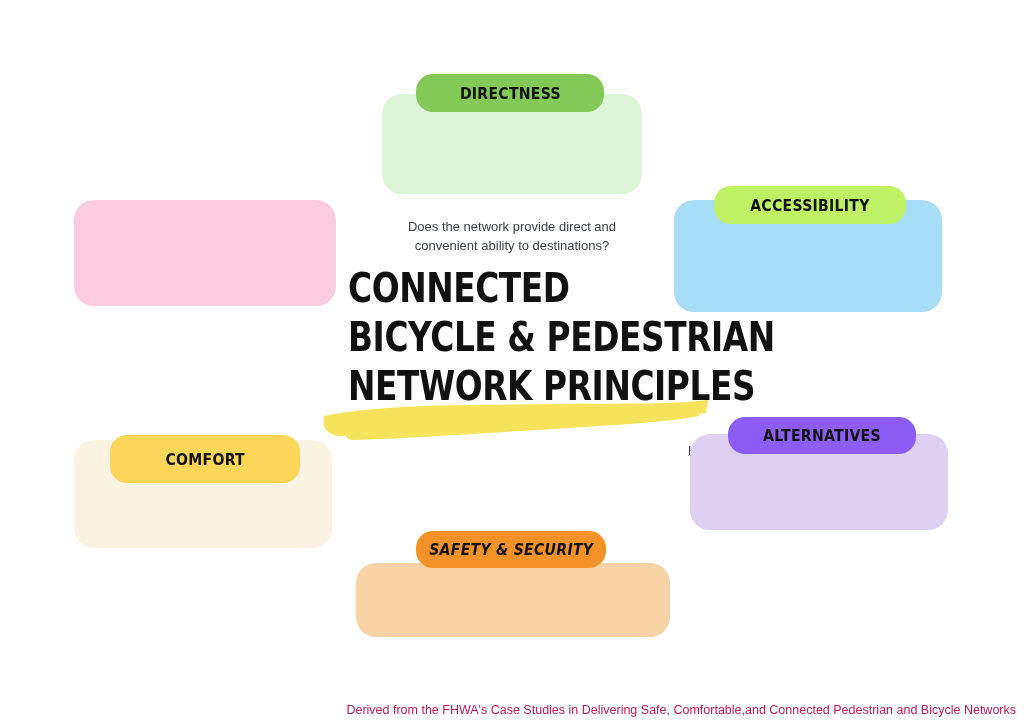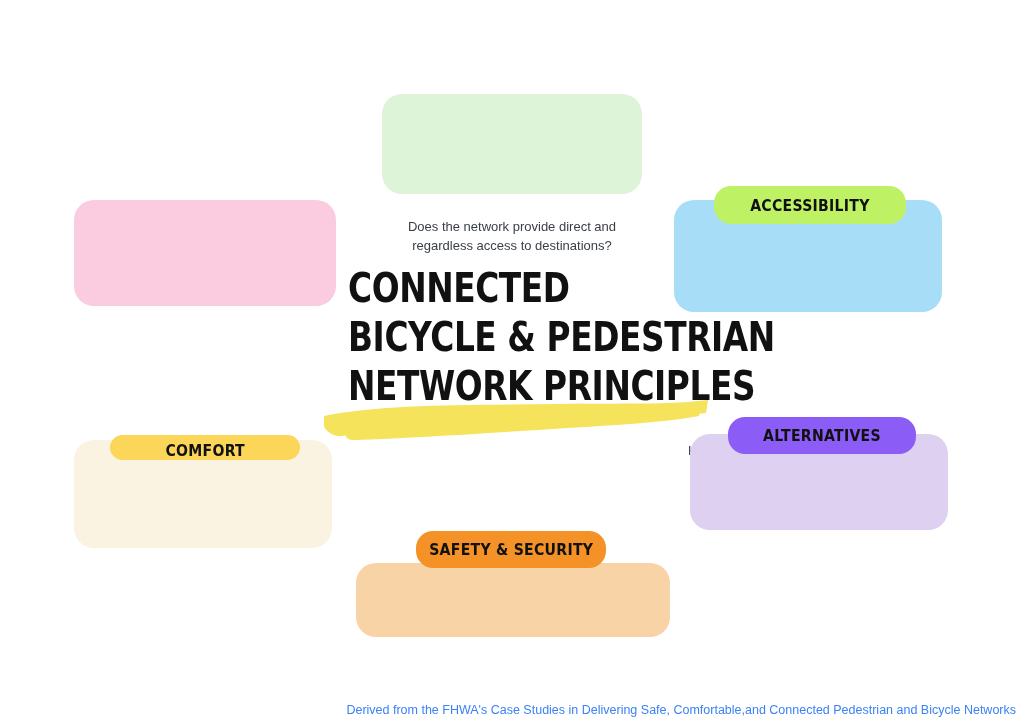--- a/index.html
+++ b/index.html
@@ -96,44 +96,44 @@
   #text-cohesion        { top: 242px; }
 
   #card-accessibility   { left: 674px; top: 200px; width: 268px; height: 112px; }
   #pill-accessibility   { left: 714px; top: 186px; width: 192px; height: 38px; }
   #text-accessibility   { top: 242px; }
 
   #card-alternatives    { left: 690px; top: 434px; width: 258px; height: 96px; }
   #pill-alternatives    { left: 728px; top: 417px; width: 188px; height: 37px; }
 
   #card-comfort         { left: 74px;  top: 440px; width: 258px; height: 108px; }
-  #pill-comfort         { left: 110px; top: 435px; width: 190px; height: 25px; align-items: flex-end; }
+  #pill-comfort         { left: 110px; top: 435px; width: 190px; height: 48px; }
 
   #card-safety          { left: 356px; top: 563px; width: 314px; height: 74px; }
   #pill-safety          { left: 416px; top: 531px; width: 190px; height: 37px; }
 
   
   .footer {
     position: absolute;
     left: 0;
     right: 4px;
     top: 703px;
     text-align: right;
     font-size: 12.5px;
-    color: #3b82f6;
+    color: #be185d;
     padding-right: 4px;
   }
 </style>
 </head>
 <body>
 
 <div id="canvas">
 
   <div class="card" id="card-directness" style="background: rgb(221, 244, 216);">
-    <div class="card-body-text" id="text-directness">Does the network provide direct and regardless access to destinations?</div>
+    <div class="card-body-text" id="text-directness">Does the network provide direct and convenient ability to destinations?</div>
   </div>
 
   <div class="card" id="card-cohesion" style="background: rgb(251, 203, 223);">
     <div class="card-body-text" id="text-cohesion">How well connected is the network in terms of its concentration of destinations and routes?</div>
   </div>
 
   <div class="card" id="card-accessibility" style="background: rgb(168, 221, 248);">
     <div class="card-body-text" id="text-accessibility">How well does the network accommodate travel for all users, regardless of age or ability?</div>
   </div>
 
@@ -157,33 +157,36 @@
              L379,20 C340,27 296,29 248,32 C168,37 92,42 34,44
              C28,44 25,41 26,38 Z" fill="#f5e35c"></path>
   </svg>
 
   <div class="center-block">
     <div class="title-line l1">CONNECTED</div>
     <div class="title-line l2">BICYCLE &amp; PEDESTRIAN</div>
     <div class="title-line l3">NETWORK PRINCIPLES</div>
   </div>
 
+  <div class="pill" id="pill-directness" style="background: rgb(130, 201, 87);">
+    <span class="pill-label">DIRECTNESS</span>
+  </div>
 
 
   <div class="pill" id="pill-accessibility" style="background: #bef264;">
     <span class="pill-label">ACCESSIBILITY</span>
   </div>
 
   <div class="pill" id="pill-alternatives" style="background: #8b5cf6;">
     <span class="pill-label">ALTERNATIVES</span>
   </div>
 
   <div class="pill" id="pill-comfort" style="background: rgb(251, 214, 89);">
     <span class="pill-label">COMFORT</span>
   </div>
 
-  <div class="pill" id="pill-safety" style="background: rgb(244, 146, 39);">
+  <div class="pill" id="pill-safety" style="background: rgb(244, 146, 39); font-style: italic;">
     <span class="pill-label">SAFETY &amp; SECURITY</span>
   </div>
 
   <div class="footer">Derived from the FHWA's Case Studies in Delivering Safe, Comfortable,and Connected Pedestrian and Bicycle Networks</div>
 
 </div>
 
 </body></html>

